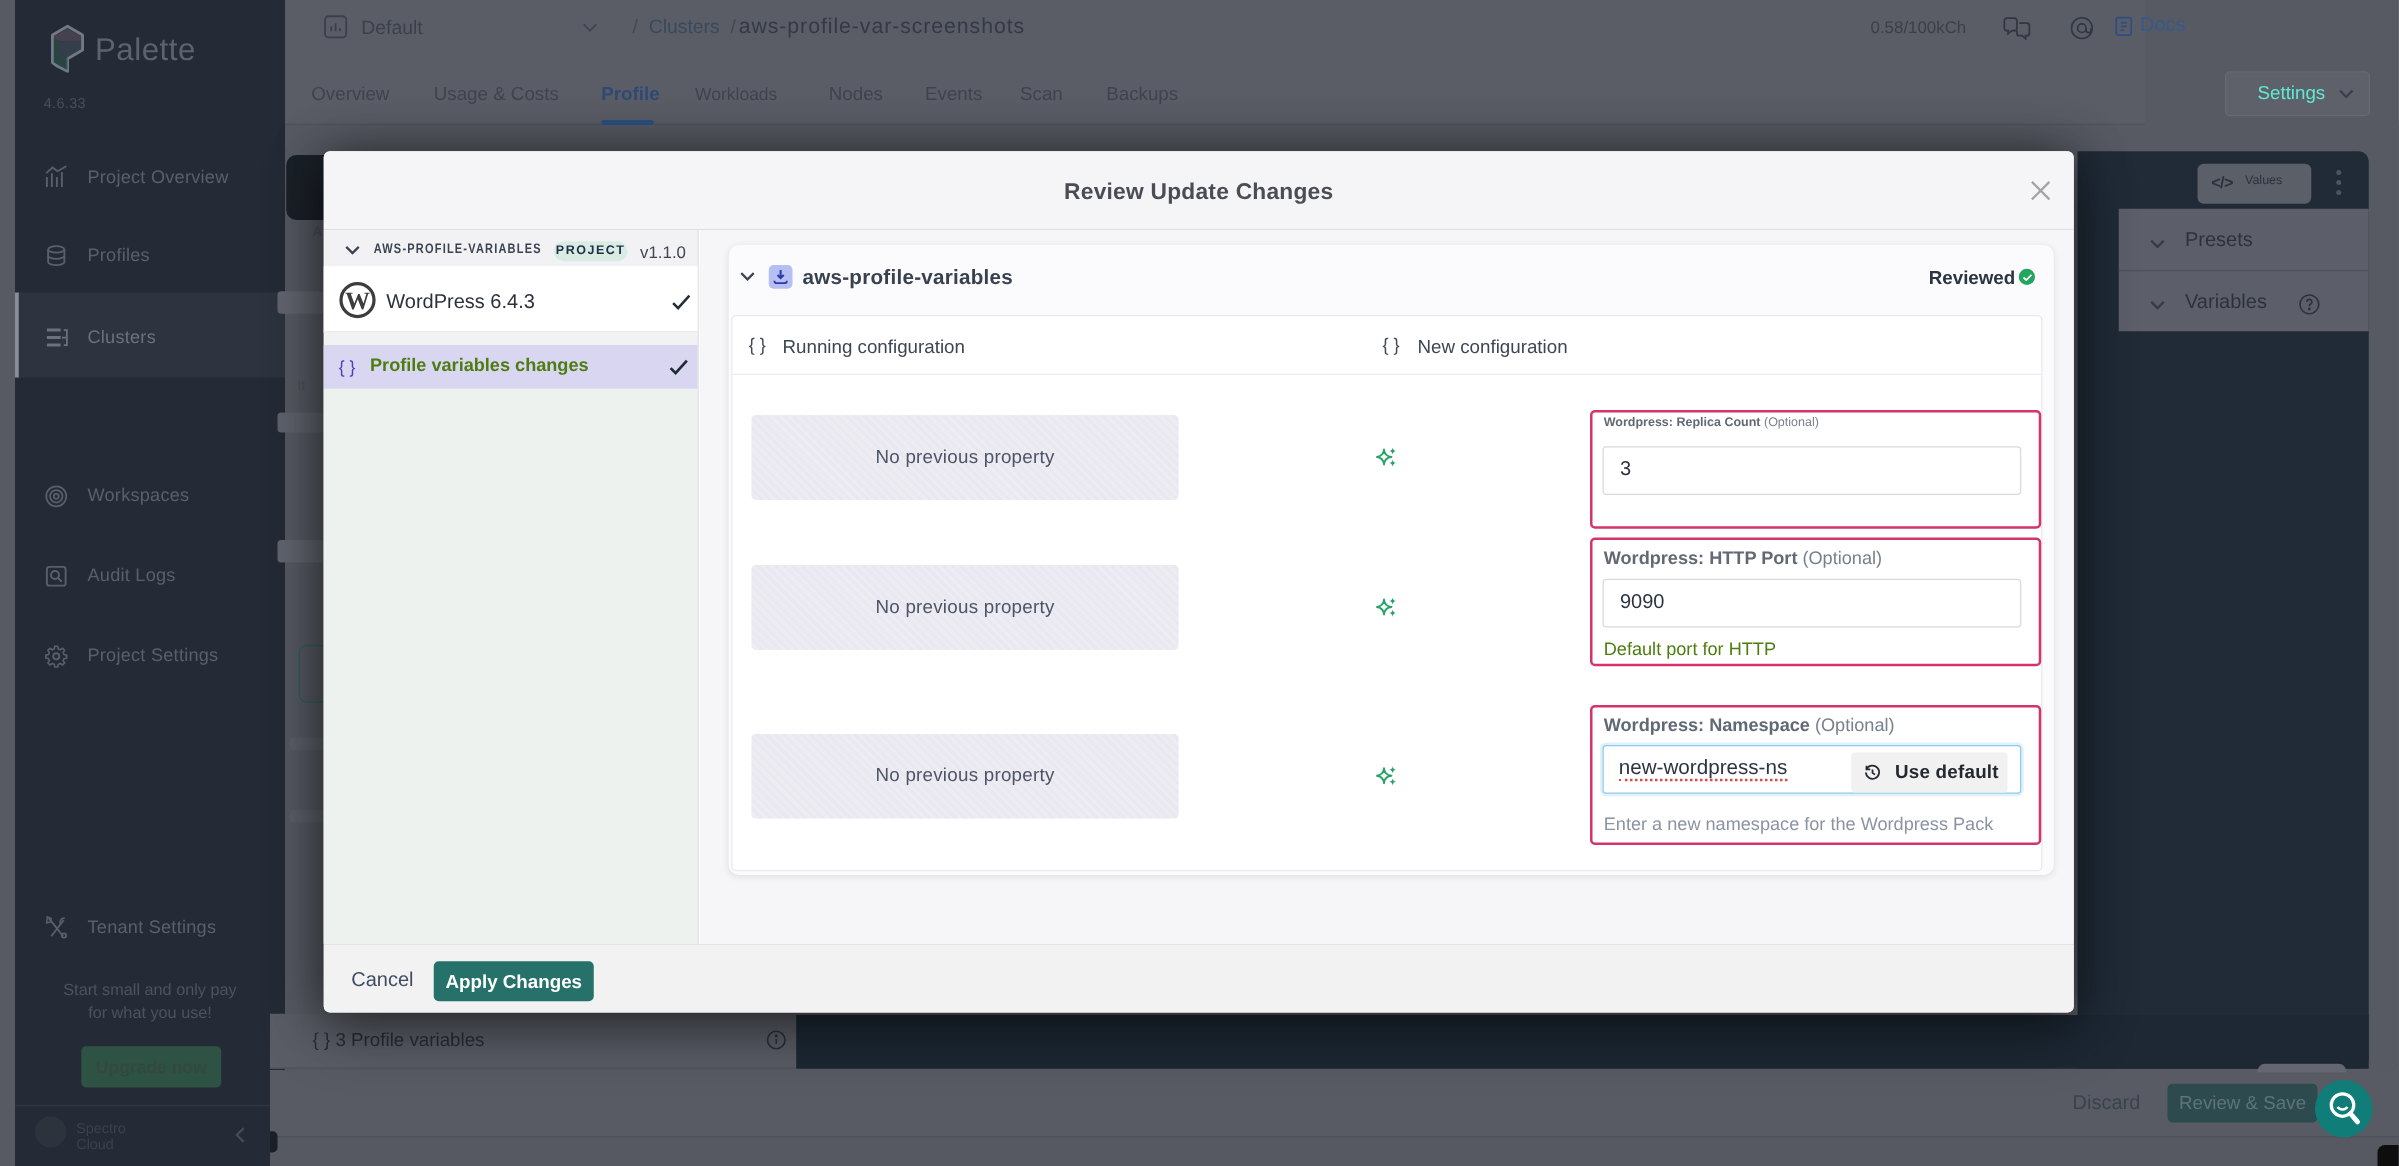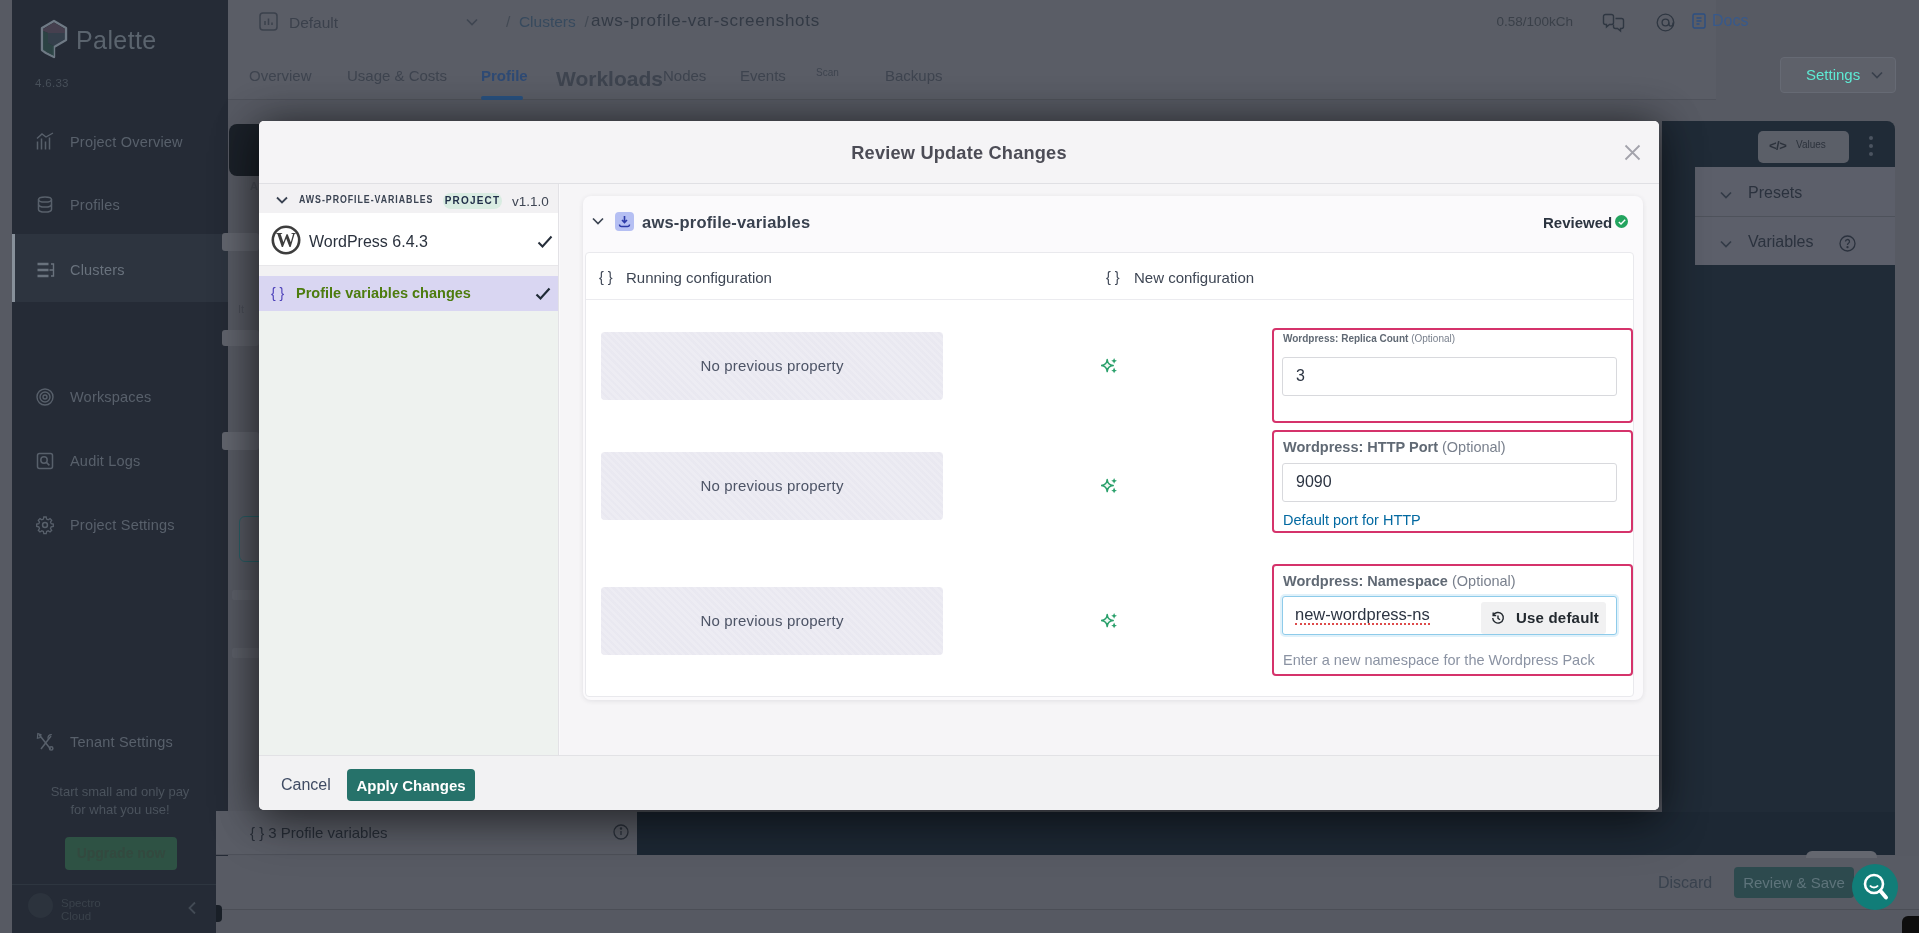--- a/index.html
+++ b/index.html
@@ -57,24 +57,24 @@
 
     <div class="abs" style="left:1564px;top:57px;width:116px;height:36px;background:#5e616a;border:1px solid #666a74;border-radius:4px;"></div>
     <div class="abs" style="left:1590px;top:66px;font-size:15px;color:#5eead4;">Settings</div>
     <svg class="abs" style="left:1655px;top:71px;" width="12" height="8" viewBox="0 0 12 8" fill="none" stroke="#39404c" stroke-width="1.7">
         <path d="M1 1.5 L6 6.5 L11 1.5"></path>
       </svg>
 
     <div class="abs" style="left:33px;top:67px;font-size:15px;color:#3e444f;">Overview</div>
     <div class="abs" style="left:131px;top:67px;font-size:15px;color:#3e444f;">Usage &amp; Costs</div>
     <div class="abs" style="left:265px;top:67px;font-size:15px;color:#2e4a74;font-weight:bold;">Profile</div>
-    <div class="abs" style="left:340px;top:67px;font-size:21px;color:#3e444f;font-weight:bold;">Workloads</div>
+    <div class="abs" style="left:340px;top:67px;font-size:14px;color:#3e444f;">Workloads</div>
     <div class="abs" style="left:447px;top:67px;font-size:15px;color:#3e444f;">Nodes</div>
     <div class="abs" style="left:524px;top:67px;font-size:15px;color:#3e444f;">Events</div>
-    <div class="abs" style="left:600px;top:67px;font-size:10px;color:#3e444f;">Scan</div>
+    <div class="abs" style="left:600px;top:67px;font-size:15px;color:#3e444f;">Scan</div>
     <div class="abs" style="left:669px;top:67px;font-size:15px;color:#3e444f;">Backups</div>
     <div class="abs" style="left:265px;top:96px;width:42px;height:3.5px;background:#28517f;border-radius:2px;"></div>
   </div>
   <div id="sidebar" class="abs">
 
     <svg class="abs" style="left:26px;top:18px;" width="32" height="42" viewBox="0 0 32 42">
       <path d="M4 10 L16 3 L28 10 L28 22 L16 29 L16 39 L8 35 L4 32 Z" fill="none" stroke="#6f7a85" stroke-width="2.4" stroke-linejoin="round"></path>
       <path d="M5 11 L16 4.5 L27 11 L27 15 L10 15 L5 13 Z" fill="#4c4454" opacity=".85"></path>
       <path d="M5 13 L10 15 L10 25 L16 28 L16 38 L5 32 Z" fill="#2e4a48" opacity=".8"></path>
       <path d="M10 15 L27 15 L27 21 L16 28 L10 25 Z" fill="#41505c" opacity=".55"></path>
@@ -293,21 +293,21 @@
 
     <div class="abs redbox" style="left:1012.5px;top:206.5px;width:361.5px;height:95.5px;"></div>
     <div class="abs" style="left:1024px;top:212px;font-size:10px;font-weight:bold;color:#606974;">Wordpress: Replica Count <span style="font-weight:normal;color:#79808d;">(Optional)</span></div>
     <div class="abs input" style="left:1023px;top:236px;width:335px;height:39px;"></div>
     <div class="abs" style="left:1037px;top:246px;font-size:16px;color:#2c3442;">3</div>
 
     <div class="abs redbox" style="left:1012.5px;top:309px;width:361.5px;height:103px;"></div>
     <div class="abs" style="left:1024px;top:318px;font-size:14.5px;font-weight:bold;color:#606974;">Wordpress: HTTP Port <span style="font-weight:normal;color:#79808d;">(Optional)</span></div>
     <div class="abs input" style="left:1023px;top:342px;width:335px;height:39px;"></div>
     <div class="abs" style="left:1037px;top:352px;font-size:16px;color:#2c3442;">9090</div>
-    <div class="abs" style="left:1024px;top:391px;font-size:14.5px;color:#0369a1;">Default port for HTTP</div>
+    <div class="abs" style="left:1024px;top:391px;font-size:14.5px;color:#4d7c0f;">Default port for HTTP</div>
 
     <div class="abs redbox" style="left:1012.5px;top:443px;width:361.5px;height:112px;"></div>
     <div class="abs" style="left:1024px;top:452px;font-size:14.5px;font-weight:bold;color:#606974;">Wordpress: Namespace <span style="font-weight:normal;color:#79808d;">(Optional)</span></div>
     <div class="abs" style="left:1023px;top:475px;width:335px;height:39px;background:#fff;border:1.5px solid #8ecbea;border-radius:3px;box-shadow:0 0 0 2px rgba(144,205,238,.28);"></div>
     <div class="abs" style="left:1036px;top:484px;font-size:16.5px;color:#2c3442;"><span style="border-bottom:2px dotted #dd4a4a;">new-wordpress-ns</span></div>
     <div class="abs" style="left:1221.5px;top:480.5px;width:125.5px;height:32px;background:#f1f1f2;border-radius:3px;"></div>
     <svg class="abs" style="left:1232px;top:489.5px;" width="14" height="14" viewBox="0 0 14 14" fill="none" stroke="#23292f" stroke-width="1.4">
         <path d="M2.2 4.5 A 5.3 5.3 0 1 1 1.7 7"></path>
         <path d="M2.2 1.5 v3 h3"></path>
         <path d="M7 4.5 v2.8 l2 1.4"></path>

